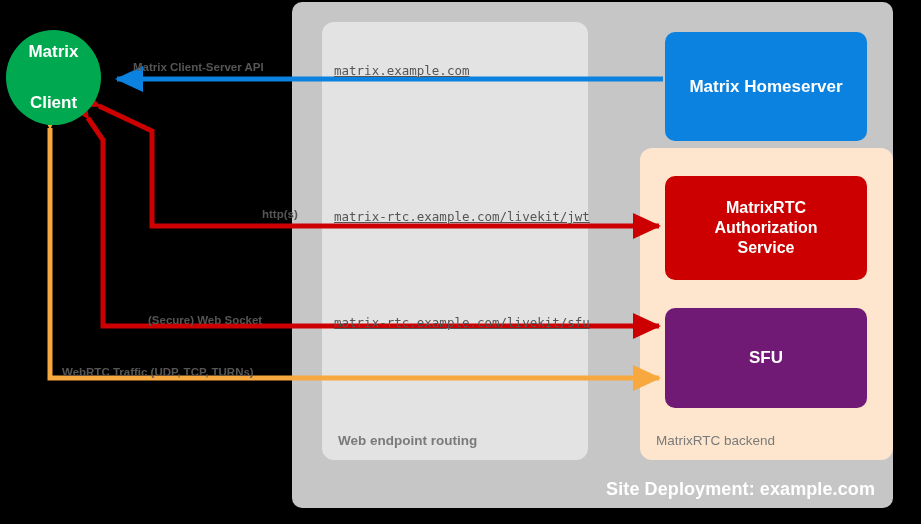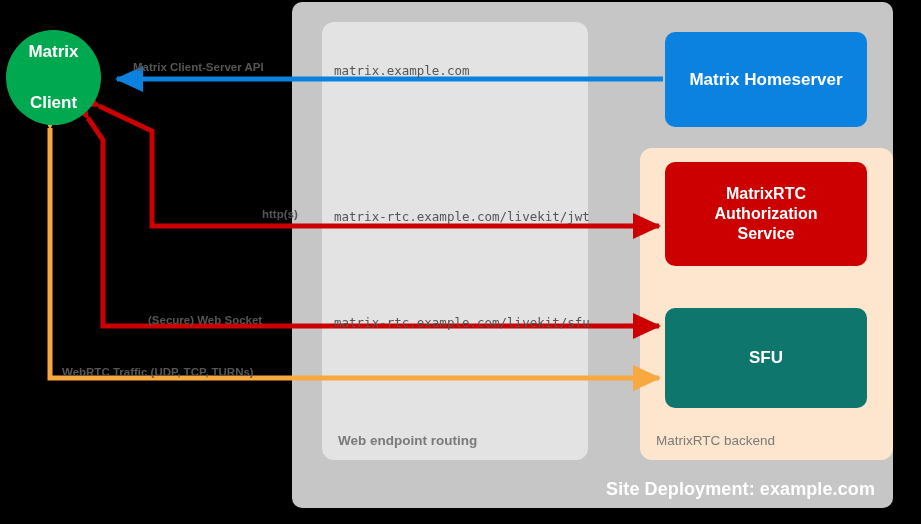--- a/index.html
+++ b/index.html
@@ -88,44 +88,45 @@
     align-items:center;
     justify-content:center;
     text-align:center;
     color:#ffffff;
     font-weight:bold;
     line-height:1.25;
     z-index:5;
   }
   .node-homeserver{
     left:665px; top:32px;
-    width:202px; height:95px;
+    width:202px; height:109px;
     background:#0b82e0;
     font-size:17px;
   }
   .node-auth{
-    left:665px; top:162px;
+    left:665px; top:176px;
     width:202px; height:104px;
     background:#cc0000;
     font-size:16px;
   }
   .node-sfu{
     left:665px; top:308px;
     width:202px; height:100px;
-    background:#0f766e;
+    background:#701a75;
     font-size:17px;
   }
   
   .url{
     position:absolute;
     font-family:"DejaVu Sans Mono", monospace;
     font-size:12.5px;
     color:#555555;
     white-space:nowrap;
     z-index:4;
+    text-decoration:underline;
   }
   
   .edge-label{
     position:absolute;
     font-size:11.5px;
     font-weight:bold;
     color:#555555;
     white-space:nowrap;
     z-index:4;
   }

